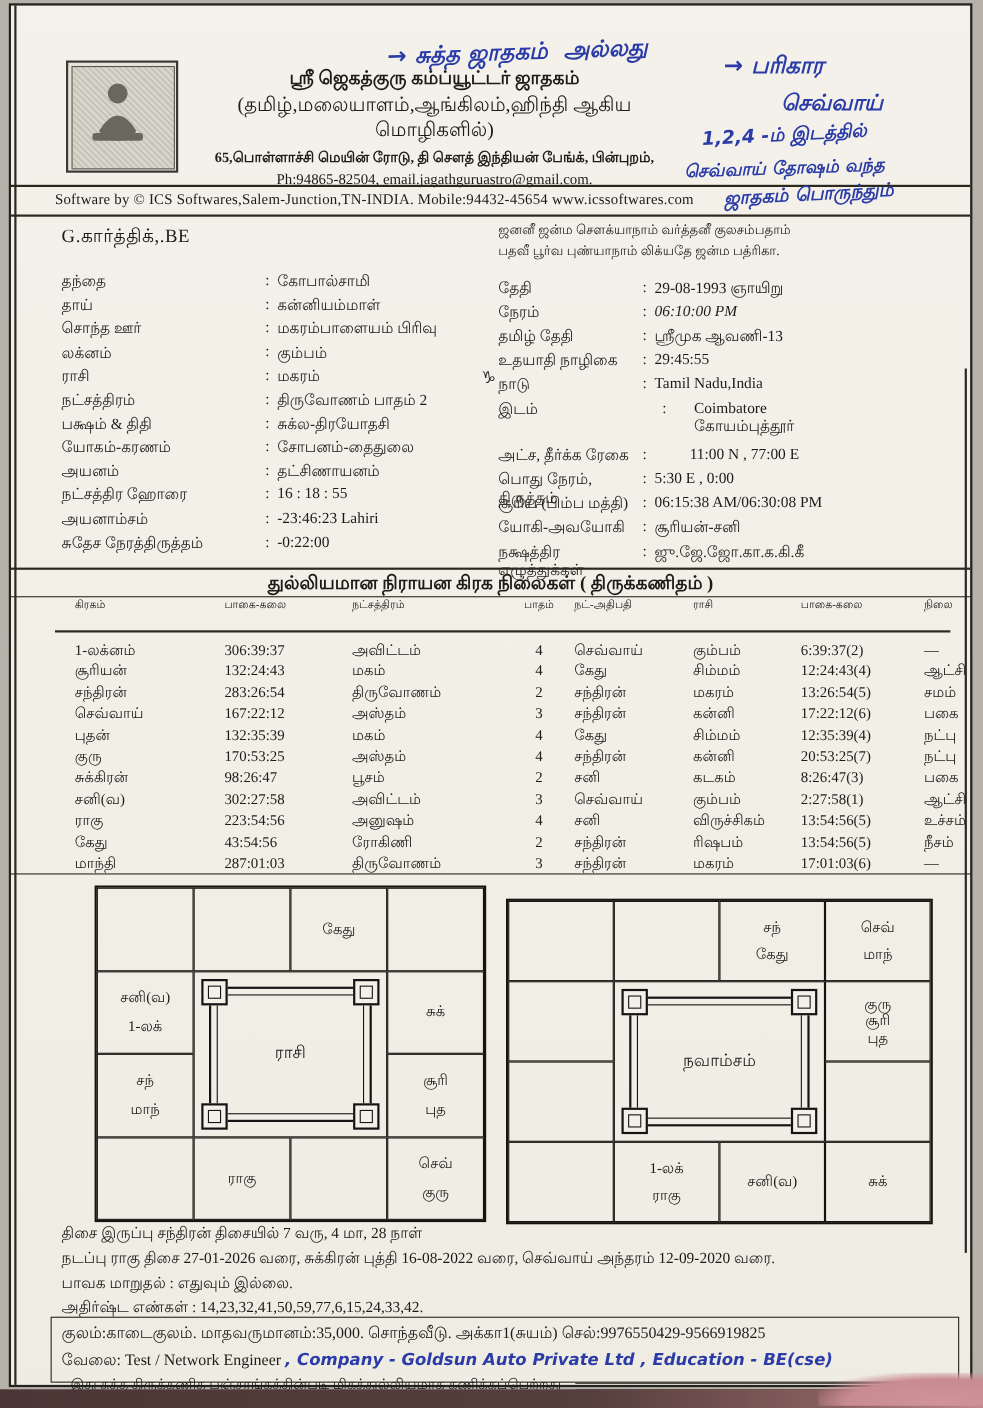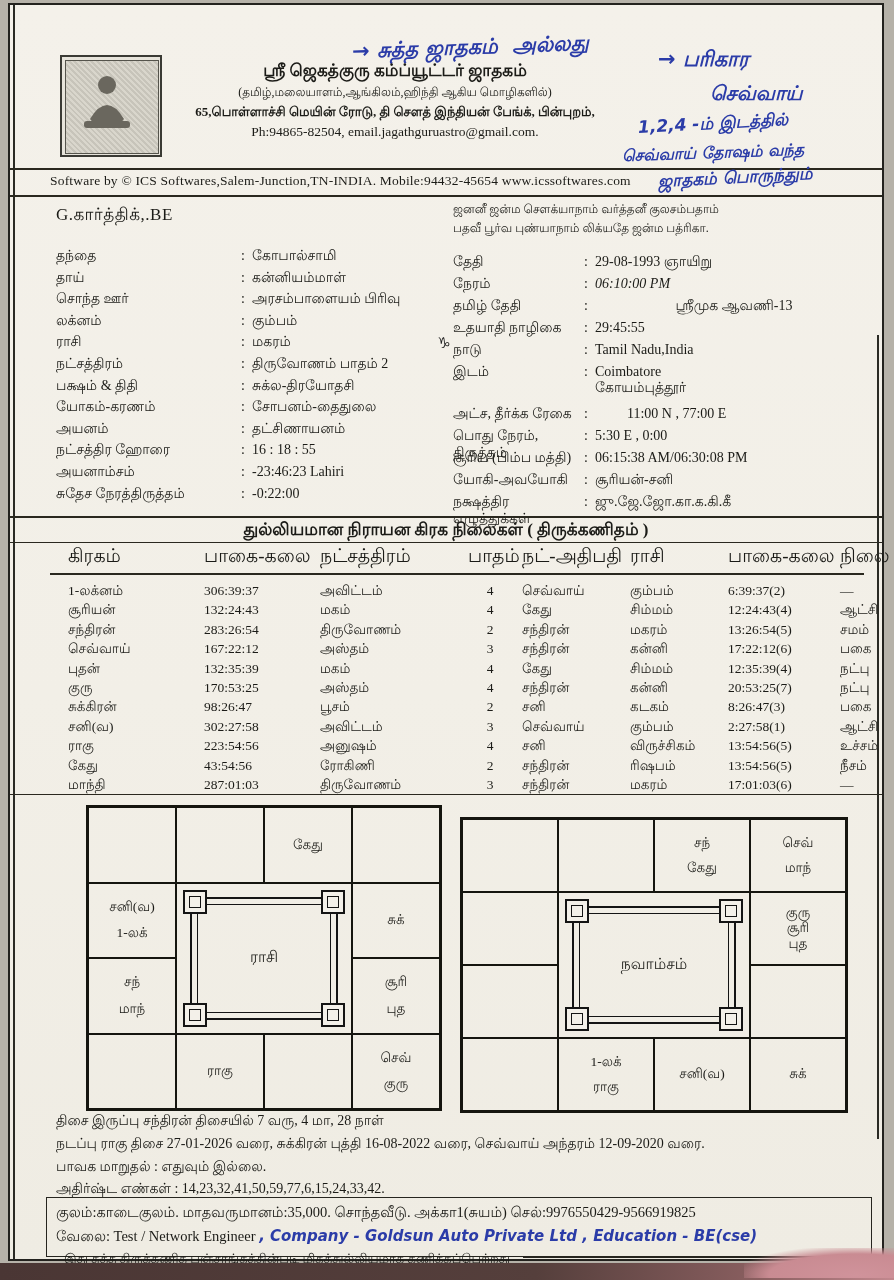--- a/index.html
+++ b/index.html
@@ -14,43 +14,43 @@
   .rule{position:absolute;left:0;right:0;border-top:2px solid #2a281f;}
   .hw{color:#2b3ca8;font-family:"DejaVu Sans",sans-serif;font-style:italic;font-weight:bold;}
   .ctr{text-align:center;}
   
   .logo{position:absolute;left:50px;top:50px;width:92px;height:92px;border:2px solid #3a3a34;
         padding:3px;background:#e7e4db;}
   .logo .inner{width:100%;height:100%;border:1px solid #55544c;
         background:repeating-linear-gradient(45deg,#d9d6cc 0 2px,#c7c4ba 2px 4px);}
   .title-block{position:absolute;left:150px;top:56px;width:470px;}
   .t1{font-size:17px;font-weight:bold;}
-  .t2{font-size:12px;margin-top:3px;}
+  .t2{font-size:18px;margin-top:3px;}
   .t3{font-size:13px;margin-top:4px;font-weight:bold;}
   .t4{font-size:13px;margin-top:2px;}
   .t5{font-size:13.5px;margin-top:3px;}
   .software{position:absolute;left:40px;top:168px;font-size:13.5px;letter-spacing:.2px;}
   
   .pname{position:absolute;left:46px;top:200px;font-size:17px;letter-spacing:.5px;}
   .verse{position:absolute;left:443px;font-size:12px;}
   
   .dcolL{position:absolute;left:46px;top:243px;width:395px;}
   .dcolR{position:absolute;left:443px;top:249px;width:420px;}
   .drow{display:flex;align-items:flex-start;height:21.6px;font-size:14px;}
   .dcolR .drow{height:22px;}
-  .dcolR .drow.tall{height:42px;}
+  .dcolR .drow.tall{height:42px;gap:18px;}
   .dlbl{width:178px;flex:none;}
   .dcolR .dlbl{width:124px;}
   .dcol{width:18px;flex:none;text-align:center;}
   .dval{flex:1;}
   .annot{font-family:"DejaVu Sans",sans-serif;font-size:15px;margin-left:10px;color:#222;}
   
   .ptitle{position:absolute;left:0;right:0;top:515px;text-align:center;font-size:17px;font-weight:bold;}
   .ptable{position:absolute;left:42px;top:540px;width:806px;font-size:13.5px;}
-  .thead{position:relative;height:26px;font-size:19px;}
+  .thead{position:relative;height:26px;font-size:10px;}
   .trow{position:relative;height:19.4px;white-space:nowrap;}
   .tc{position:absolute;top:0;}
   .c0{left:16px;width:132px;}
   .c1{left:152px;width:112px;}
   .c2{left:268px;width:142px;}
   .c3{left:416px;width:44px;text-align:center;}
   .c4{left:470px;width:104px;}
   .c5{left:578px;width:96px;}
   .c6{left:676px;width:114px;}
   .c7{left:788px;width:62px;}
@@ -131,21 +131,21 @@
           <span class="dval">கோபால்சாமி</span>
         </div>
         <div class="drow">
           <span class="dlbl">தாய்</span>
           <span class="dcol">:</span>
           <span class="dval">கன்னியம்மாள்</span>
         </div>
         <div class="drow">
           <span class="dlbl">சொந்த ஊர்</span>
           <span class="dcol">:</span>
-          <span class="dval">அரசம்பாளையம் பிரிவு</span>
+          <span class="dval">மகரம்பாளையம் பிரிவு</span>
         </div>
         <div class="drow">
           <span class="dlbl">லக்னம்</span>
           <span class="dcol">:</span>
           <span class="dval">கும்பம்</span>
         </div>
         <div class="drow">
           <span class="dlbl">ராசி</span>
           <span class="dcol">:</span>
           <span class="dval">மகரம்</span>
@@ -199,21 +199,21 @@
           <span class="dlbl">நேரம்</span>
           <span class="dcol">:</span>
           <span class="dval">
             <span style="display: block; font-style: italic;">06:10:00 PM</span>
           </span>
         </div>
         <div class="drow">
           <span class="dlbl">தமிழ் தேதி</span>
           <span class="dcol">:</span>
           <span class="dval">
-            <span style="display: block; text-align: center;">ஸ்ரீமுக ஆவணி-13</span>
+            <span style="display: block;">ஸ்ரீமுக ஆவணி-13</span>
           </span>
         </div>
         <div class="drow">
           <span class="dlbl">உதயாதி நாழிகை</span>
           <span class="dcol">:</span>
           <span class="dval">
             <span style="display: block;">29:45:55</span>
           </span>
         </div>
         <div class="drow">

